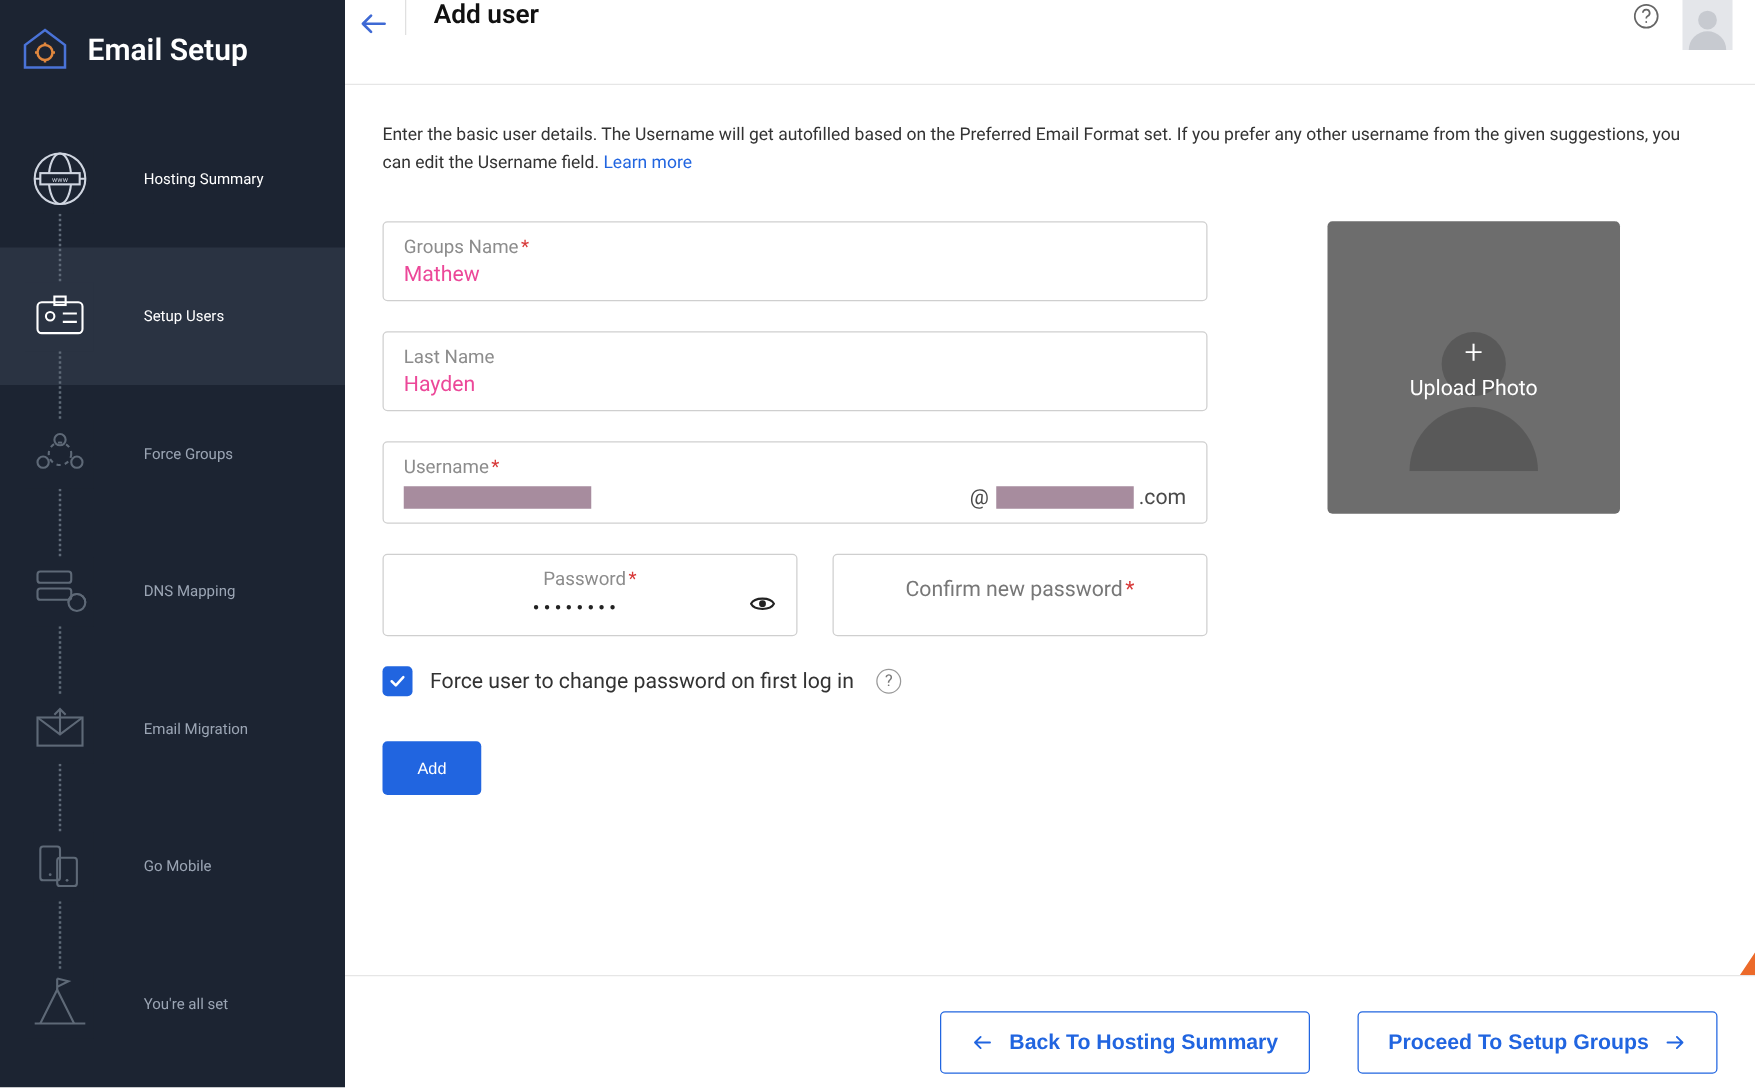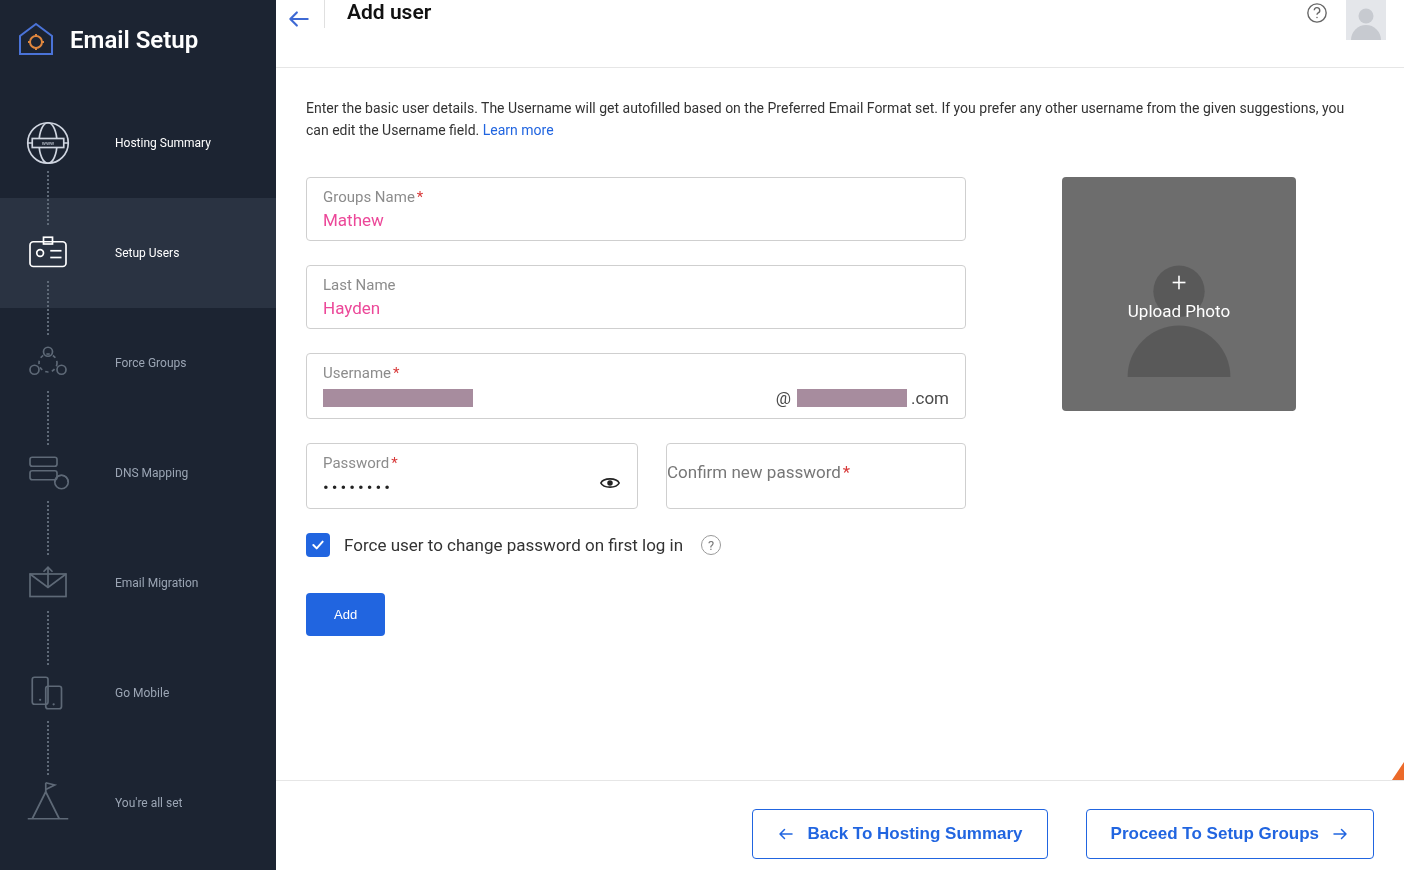--- a/index.html
+++ b/index.html
@@ -28,21 +28,21 @@
 .help-icon { width: 26px; height: 26px; display:flex; align-items:center; justify-content:center; margin-right: 16px; cursor:pointer; color:#555; }
 .avatar { width: 40px; height: 40px; background: #e4e6ea; display:flex; align-items:flex-end; justify-content:center; }
 .content { flex: 1; padding: 30px 30px 0 30px; overflow: auto; position: relative; }
 .intro { font-size: 14px; line-height: 1.55; color: #333; margin-bottom: 36px; max-width: 1040px; }
 .intro a { color: #2165e0; text-decoration: none; }
 .form-wrap { display:flex; gap: 96px; }
 .form-col { width: 660px; }
 .photo-col { width: 234px; }
 .field { position: relative; border: 1px solid #cfcfcf; border-radius: 4px; margin-bottom: 24px; padding: 10px 16px 10px 16px; background: #fff; }
 .field-half-row { display: flex; gap: 28px; margin-bottom: 24px; }
-.field-half-row .field { flex:1; margin-bottom: 0; }
+.field-half-row .field { flex:1; margin-bottom: 0; text-align: center; }
 .float-label { font-size: 15px; color: #8c8c8c; }
 .req { color: #d83a3a; margin-left: 2px; }
 .fld-input { border: none; outline: none; font-size: 17px; color: #ec4899; width: 100%; margin-top: 4px; font-family: inherit; background: transparent; }
 .fld-input::placeholder { color:#8c8c8c; }
 .username-field { display: flex; flex-direction: column; }
 .username-row { display:flex; align-items:center; }
 .username-row .redact { width: 150px; height: 18px; background: #a78c9e; }
 .username-row .at { margin-left:auto; color:#4a4a4a; font-size:17px; margin-right:6px; }
 .username-row .redact2 { width: 110px; height: 18px; background: #a78c9e; }
 .username-row .dotcom { color:#4a4a4a; font-size:17px; margin-left:4px; }

